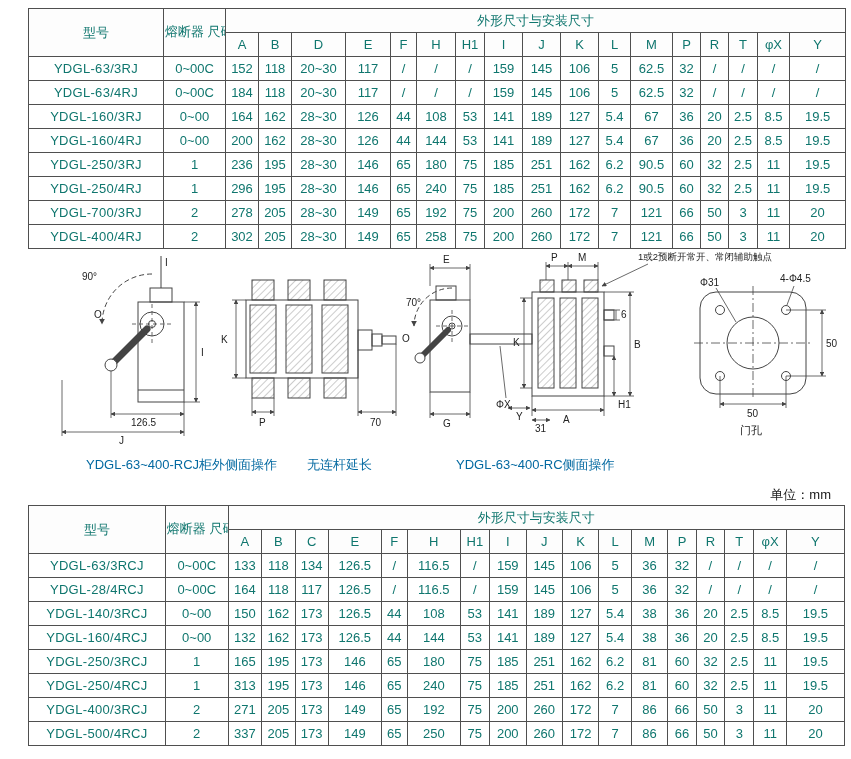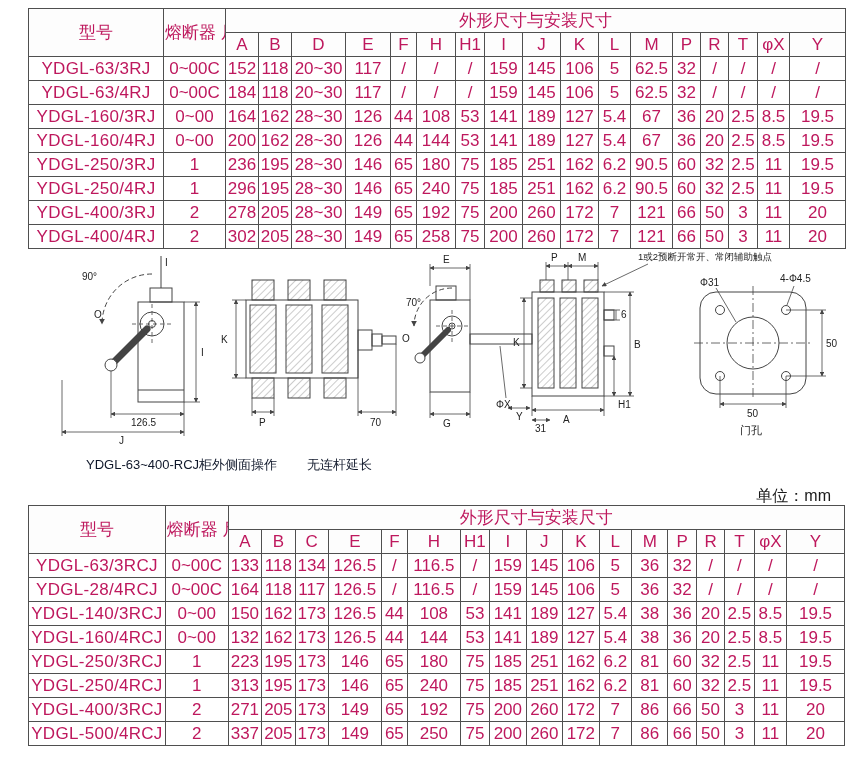--- a/index.html
+++ b/index.html
@@ -7,42 +7,42 @@
     width: 851px; height: 759px;
     background: #ffffff;
     font-family: "Liberation Sans", "DejaVu Sans", sans-serif;
     color: #111;
   }
   .page { position: relative; width: 851px; height: 759px; overflow: hidden; background: #fff; }
 
   table.dims {
     position: absolute; left: 28px; width: 817px;
     border-collapse: collapse; table-layout: fixed;
-    font-size: 17px; color: #be185d;
+    font-size: 13px; color: #0f766e;
   }
   #table1 { top: 8px; }
   #table2 { top: 505px; }
   table.dims th, table.dims td {
     border: 1px solid #4f4f4f;
     text-align: center; vertical-align: middle;
     padding: 0 1px; height: 23px;
     font-weight: 400; white-space: nowrap; overflow: hidden;
   }
   table.dims th { background: #fdfdfd; }
   th.fuse-h { white-space: pre-line; line-height: 1.12; }
   td.model-c { letter-spacing: 0.3px; }
 
   .drawings { position: absolute; top: 250px; left: 0; width: 851px; height: 234px; }
   .drawings svg { display: block; }
-  .caption { position: absolute; font-size: 13px; color: #0f172a; white-space: nowrap; }
+  .caption { position: absolute; font-size: 13px; color: #0369a1; white-space: nowrap; }
   #cap1 { left: 86px;  top: 206px; }
   #cap2 { left: 307px; top: 206px; }
   #cap3 { left: 456px; top: 206px; }
 
-  .unit-label { position: absolute; top: 486px; right: 20px; font-size: 16px; color: #1a1a1a; }
+  .unit-label { position: absolute; top: 486px; right: 20px; font-size: 13px; color: #1a1a1a; }
 
   svg text { font-family: "Liberation Sans", "DejaVu Sans", sans-serif; fill: #222; stroke: none; }
 </style>
 </head>
 <body>
 
 <div class="page">
 
   <table id="table1" class="dims">
       <colgroup>
@@ -214,21 +214,21 @@
           <td>162</td>
           <td>6.2</td>
           <td>90.5</td>
           <td>60</td>
           <td>32</td>
           <td>2.5</td>
           <td>11</td>
           <td>19.5</td>
         </tr>
         <tr>
-          <td class="model-c">YDGL-400/3RJ</td>
+          <td class="model-c">YDGL-700/3RJ</td>
           <td>2</td>
           <td>278</td>
           <td>205</td>
           <td>28~30</td>
           <td>149</td>
           <td>65</td>
           <td>192</td>
           <td>75</td>
           <td>200</td>
           <td>260</td>
@@ -425,20 +425,21 @@
         <text x="700" y="36">Φ31</text>
         <text x="780" y="32">4-Φ4.5</text>
         <text x="826" y="97">50</text>
         <text x="747" y="167">50</text>
         <text x="740" y="184" font-size="11">门孔</text>
       </g>
     </svg>
 
     <div id="cap1" class="caption">YDGL-63~400-RCJ柜外侧面操作</div>
     <div id="cap2" class="caption">无连杆延长</div>
+    <div id="cap3" class="caption">YDGL-63~400-RC侧面操作</div>
   </div>
 
   <div class="unit-label">单位：mm</div>
 
   <table id="table2" class="dims">
       <colgroup>
         <col style="width: 135px;">
         <col style="width: 62px;">
         <col style="width: 33px;">
         <col style="width: 33px;">
@@ -566,21 +567,21 @@
           <td>38</td>
           <td>36</td>
           <td>20</td>
           <td>2.5</td>
           <td>8.5</td>
           <td>19.5</td>
         </tr>
         <tr>
           <td class="model-c">YDGL-250/3RCJ</td>
           <td>1</td>
-          <td>223</td>
+          <td>165</td>
           <td>195</td>
           <td>173</td>
           <td>146</td>
           <td>65</td>
           <td>180</td>
           <td>75</td>
           <td>185</td>
           <td>251</td>
           <td>162</td>
           <td>6.2</td>

